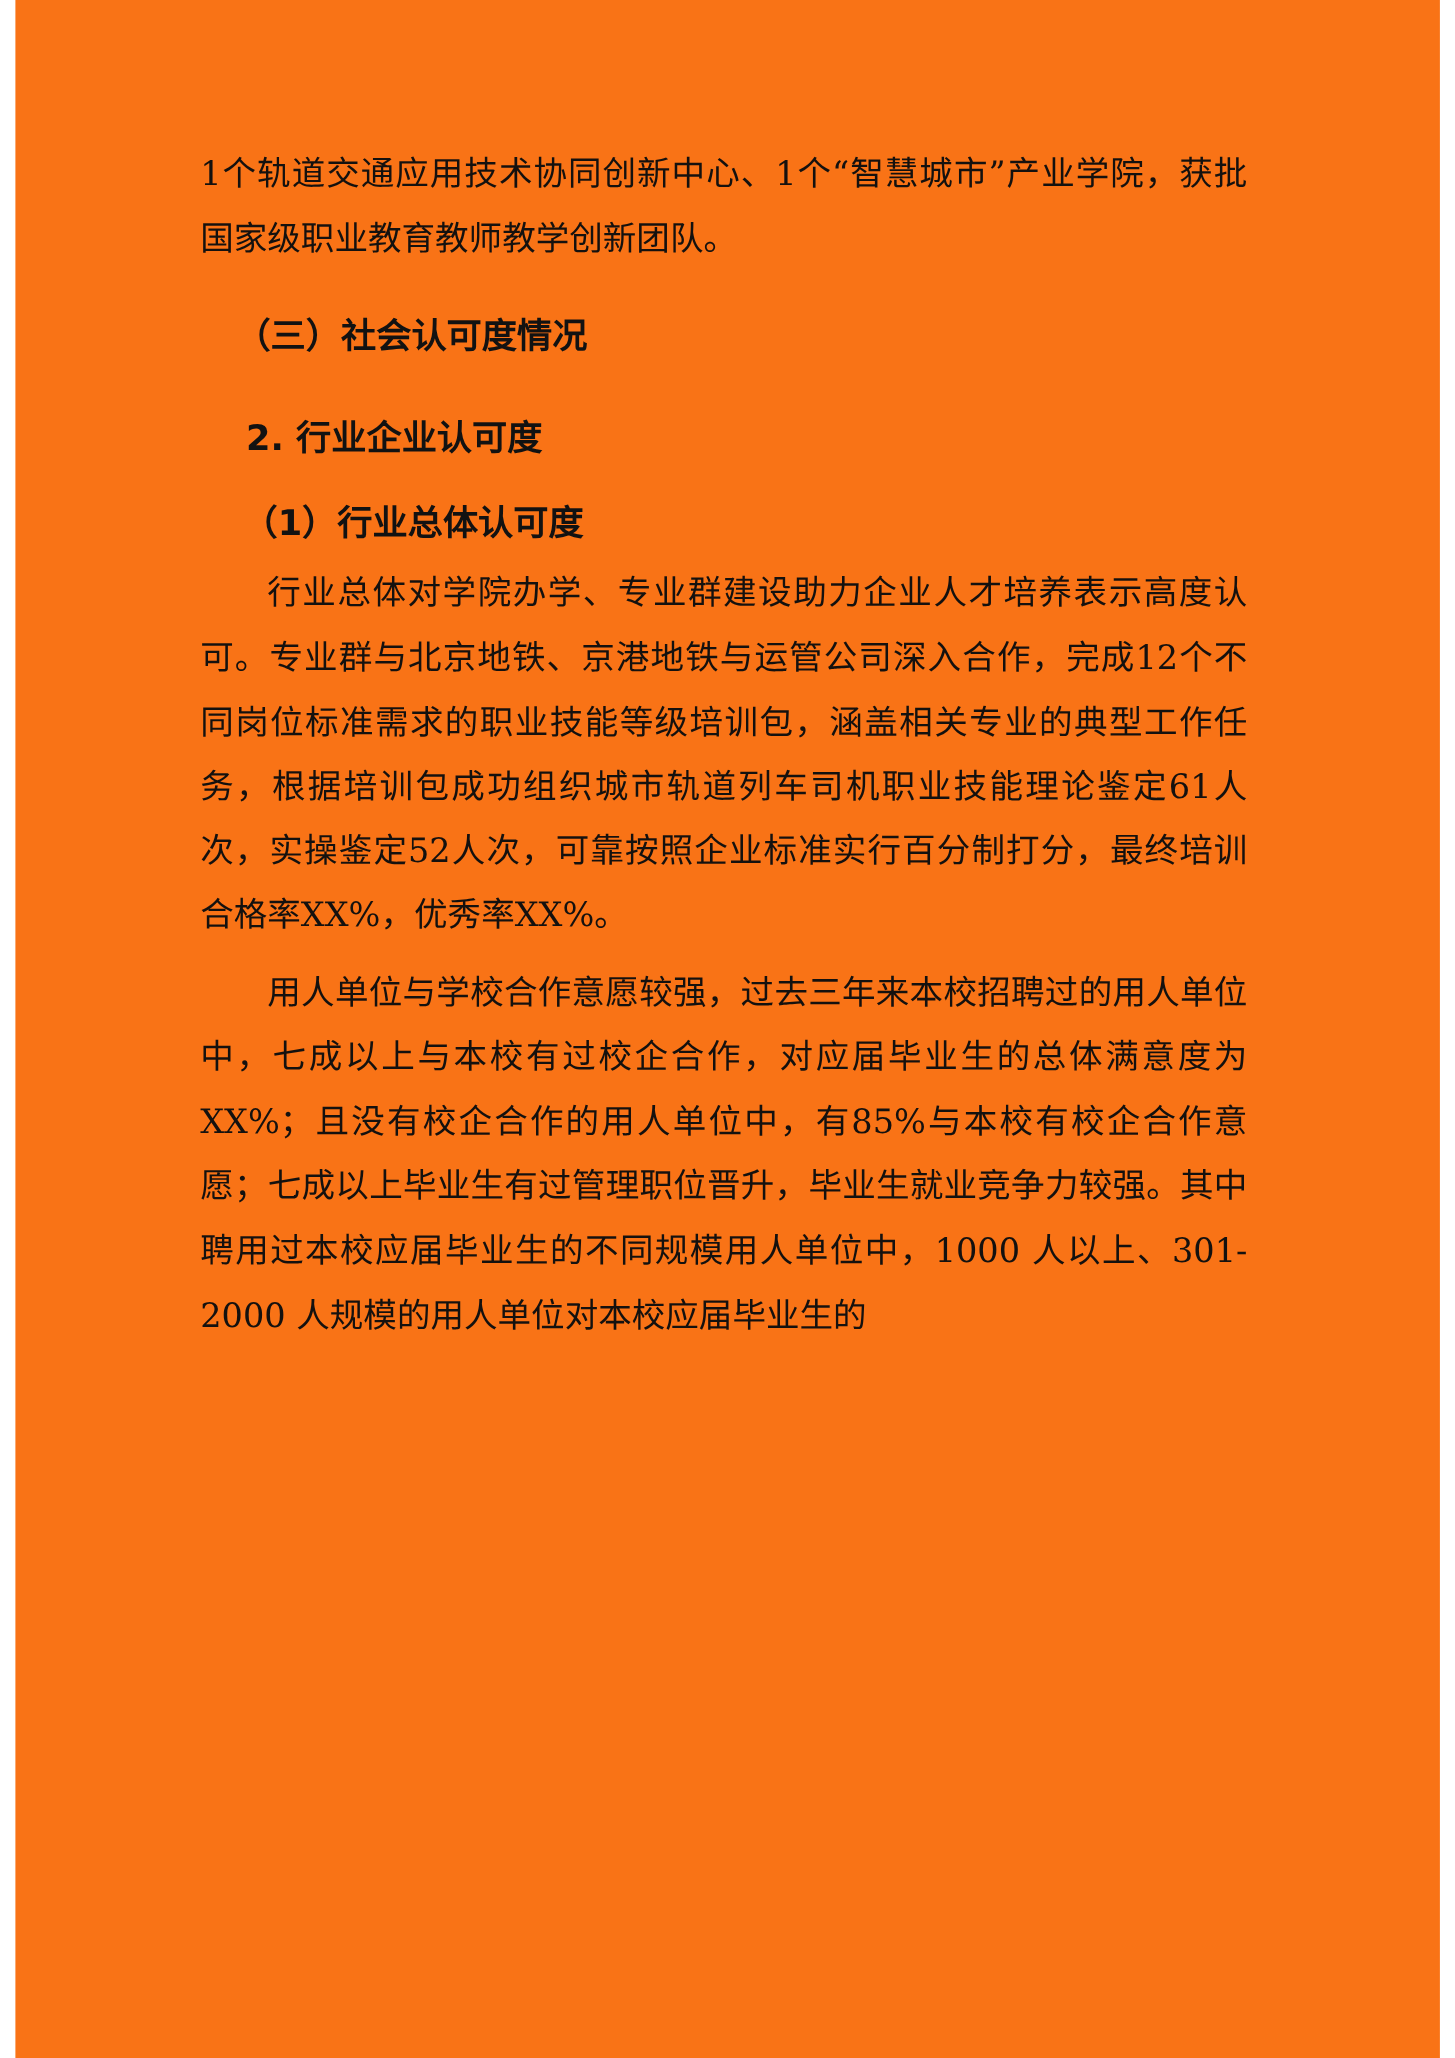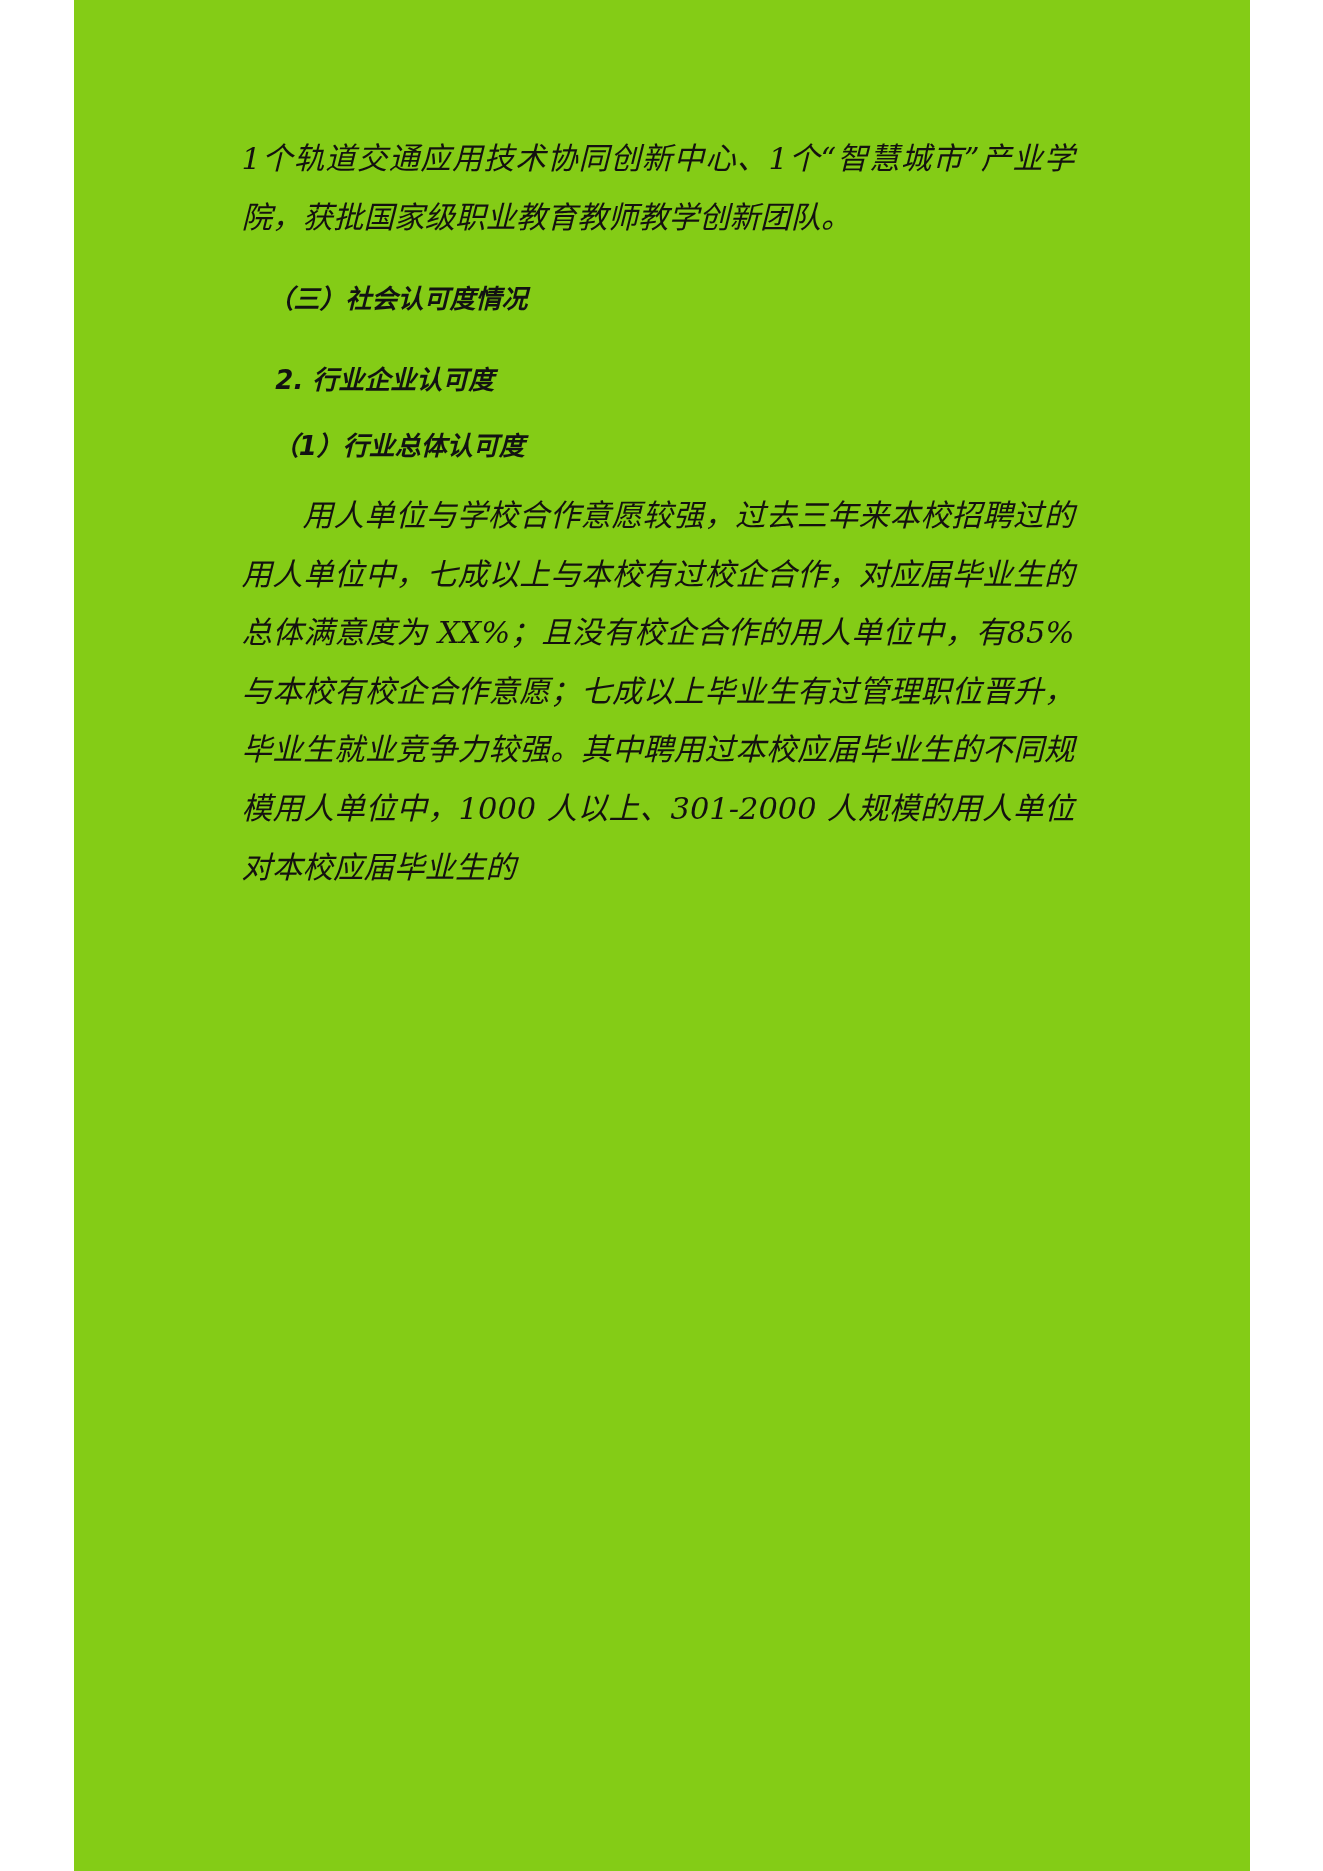--- a/index.html
+++ b/index.html
@@ -2,29 +2,28 @@
 <html lang="zh-CN"><head>
 <meta charset="utf-8">
 <style>
   html, body {
     margin: 0;
     padding: 0;
     background: #ffffff;
   }
   .page {
     position: relative;
-    width: 1176px;
+    width: 1295px;
     height: 1871px;
-    background: #84cc16;
+    background: #f97316;
     margin: 0 auto;
     box-sizing: border-box;
     padding: 130px 175px 0 168px;
     font-family: "DejaVu Serif", "Liberation Serif", serif;
     color: #1a1a1a;
-    font-style: italic;
   }
   .doc-body {
     font-size: 30.5px;
     line-height: 1.92;
     text-align: justify;
     text-justify: inter-ideograph;
     color: #14110f;
   }
   p {
     margin: 0;
@@ -32,21 +31,21 @@
   .para {
     text-indent: 2em;
     margin-bottom: 2px;
   }
   .para-noindent {
     text-indent: 0;
   }
   .heading {
     font-family: "DejaVu Sans", "Liberation Sans", sans-serif;
     font-weight: 700;
-    font-size: 26px;
+    font-size: 32px;
     line-height: 1.9;
     color: #121212;
     margin: 16px 0 6px 0;
   }
   .h-level2 {
     text-indent: 1em;
   }
   .h-level3 {
     text-indent: 1.3em;
   }
@@ -68,20 +67,21 @@
     <p class="heading h-level2">（三）社会认可度情况</p>
 
 
 
     <div class="spacer-sm"></div>
 
     <p class="heading h-level3">2. 行业企业认可度</p>
 
     <p class="heading h-level4">（1）行业总体认可度</p>
 
+    <p class="para">行业总体对学院办学、专业群建设助力企业人才培养表示高度认可。专业群与北京地铁、京港地铁与运管公司深入合作，完成12个不同岗位标准需求的职业技能等级培训包，涵盖相关专业的典型工作任务，根据培训包成功组织城市轨道列车司机职业技能理论鉴定61人次，实操鉴定52人次，可靠按照企业标准实行百分制打分，最终培训合格率XX%，优秀率XX%。</p>
 
     <div class="spacer-sm"></div>
 
 
     <p class="para">用人单位与学校合作意愿较强，过去三年来本校招聘过的用人单位中，七成以上与本校有过校企合作，对应届毕业生的总体满意度为 XX%；且没有校企合作的用人单位中，有85%与本校有校企合作意愿；七成以上毕业生有过管理职位晋升，毕业生就业竞争力较强。其中聘用过本校应届毕业生的不同规模用人单位中，1000 人以上、301-2000 人规模的用人单位对本校应届毕业生的</p>
 
   </div>
 </div>
 
 </body></html>

